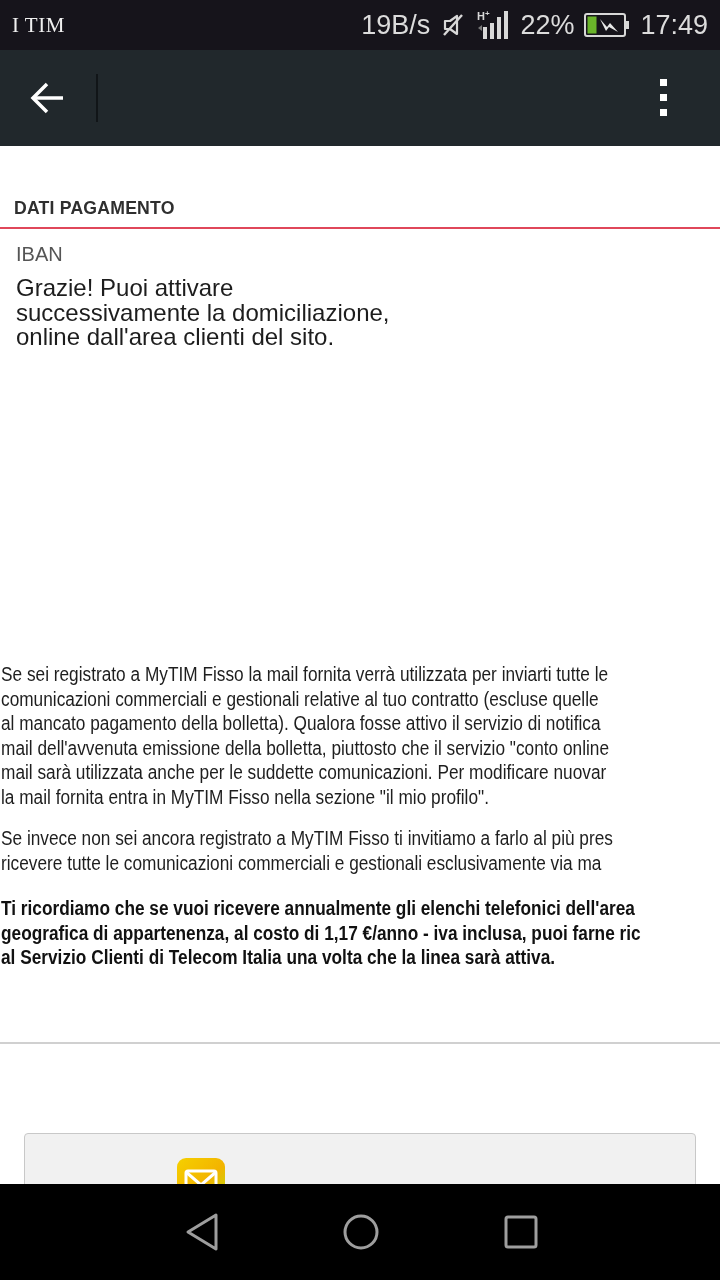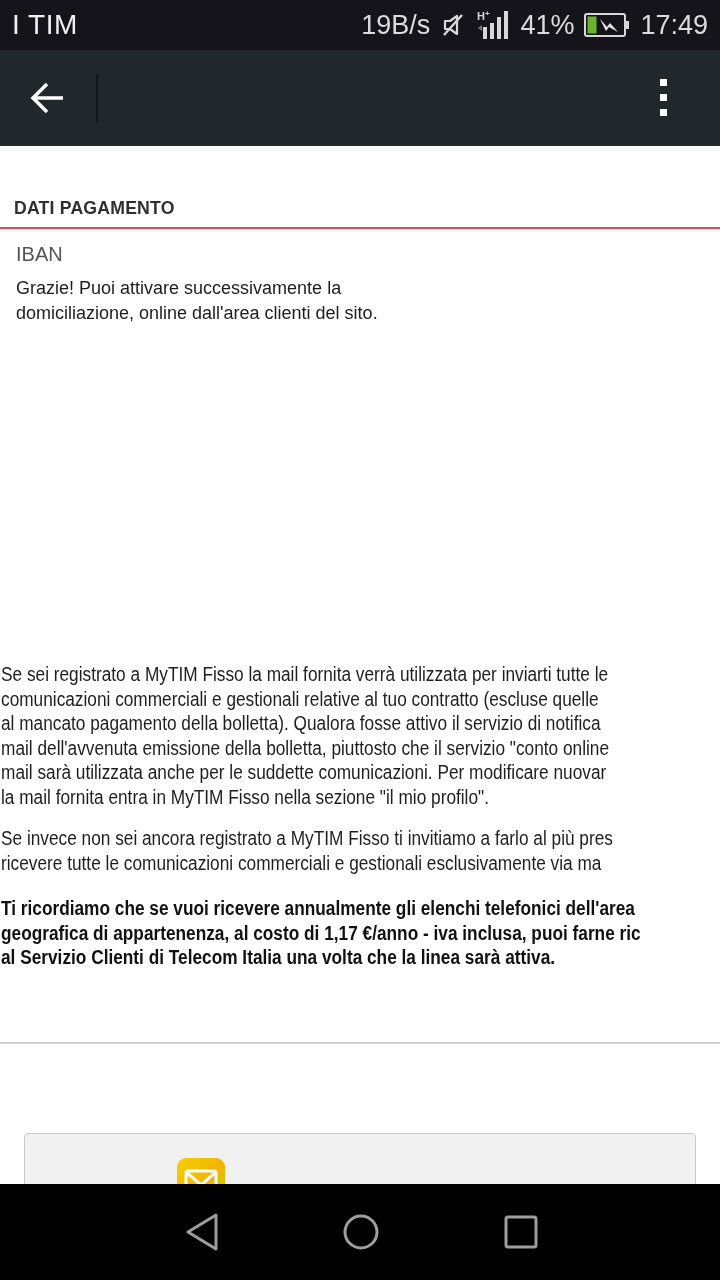--- a/index.html
+++ b/index.html
@@ -6,21 +6,21 @@
     html, body { width: 720px; height: 1280px; overflow: hidden; background: #ffffff; }
     body { font-family: "Liberation Sans", "DejaVu Sans", sans-serif; position: relative; }
 
     
     .status-bar {
       position: absolute; left: 0; top: 0; width: 720px; height: 50px;
       background: #16141b; color: #e8e8e8;
       display: flex; align-items: center; justify-content: space-between;
       padding: 0 12px 0 12px;
     }
-    .status-carrier { font-size: 28px; letter-spacing: 0.5px; color: #f0f0f0; }
+    .status-carrier { font-size: 21px; letter-spacing: 0.5px; color: #f0f0f0; font-family: Liberation Serif, serif; }
     .status-right { display: flex; align-items: center; gap: 10px; font-size: 27px; color: #dcdcdc; }
     .status-right svg { display: block; }
 
     
     .app-bar {
       position: absolute; left: 0; top: 50px; width: 720px; height: 96px;
       background: #21282c;
     }
     .back-btn { position: absolute; left: 22px; top: 26px; width: 52px; height: 44px; display: flex; align-items: center; justify-content: center; cursor: pointer; }
     .app-bar-divider { position: absolute; left: 96px; top: 24px; width: 2px; height: 48px; background: #111518; }
@@ -29,21 +29,21 @@
     
     .section-title {
       position: absolute; left: 14px; top: 197px;
       font-size: 19px; font-weight: bold; color: #2f2f2f; letter-spacing: 0.2px;
       transform: scaleX(0.93); transform-origin: left;
     }
     .section-rule { position: absolute; left: 0; top: 227px; width: 720px; height: 2px; background: #e0475a; }
     .field-label { position: absolute; left: 16px; top: 243px; font-size: 20px; color: #555555; }
     .field-value {
       position: absolute; left: 16px; top: 276px; width: 390px;
-      font-size: 18px; line-height: 24.5px; color: #1d1d1d;
+      font-size: 24px; line-height: 24.5px; color: #1d1d1d;
     }
 
     .notice {
       position: absolute; left: 1px; width: 760px;
       font-size: 19.5px; line-height: 24.6px; color: #1e1e1e;
       white-space: nowrap; overflow: hidden;
       transform: scaleX(0.885); transform-origin: left;
     }
     .notice .line { display: block; }
     .notice.bold { font-weight: bold; color: #111111; }
@@ -91,21 +91,21 @@
       <svg width="34" height="32" viewBox="0 0 34 32">
         <text x="1" y="11" font-size="11" font-weight="bold" fill="#d8d8d8" font-family="Liberation Sans, sans-serif">H</text>
         <text x="9" y="7" font-size="8" font-weight="bold" fill="#d8d8d8" font-family="Liberation Sans, sans-serif">+</text>
         <polygon points="2,19 6,16 6,22" fill="#777"></polygon>
         <rect x="7" y="18" width="4" height="12" fill="#d8d8d8"></rect>
         <rect x="14" y="14" width="4" height="16" fill="#d8d8d8"></rect>
         <rect x="21" y="8" width="4" height="22" fill="#d8d8d8"></rect>
         <rect x="28" y="2" width="4" height="28" fill="#d8d8d8"></rect>
       </svg>
     </span>
-    <span>41%</span>
+    <span>22%</span>
     <span>
       <svg width="46" height="26" viewBox="0 0 46 26">
         <rect x="1" y="2" width="40" height="22" rx="2" fill="none" stroke="#d8d8d8" stroke-width="2"></rect>
         <rect x="42" y="9" width="3" height="8" fill="#d8d8d8"></rect>
         <rect x="3.5" y="4.5" width="9" height="17" fill="#6ab42a"></rect>
         <path d="M16 7 l7 8 l3 -4 l8 9 l-9 -5 l-3 4 z" fill="#e8e8e8"></path>
       </svg>
     </span>
     <span>17:49</span>
   </div>

